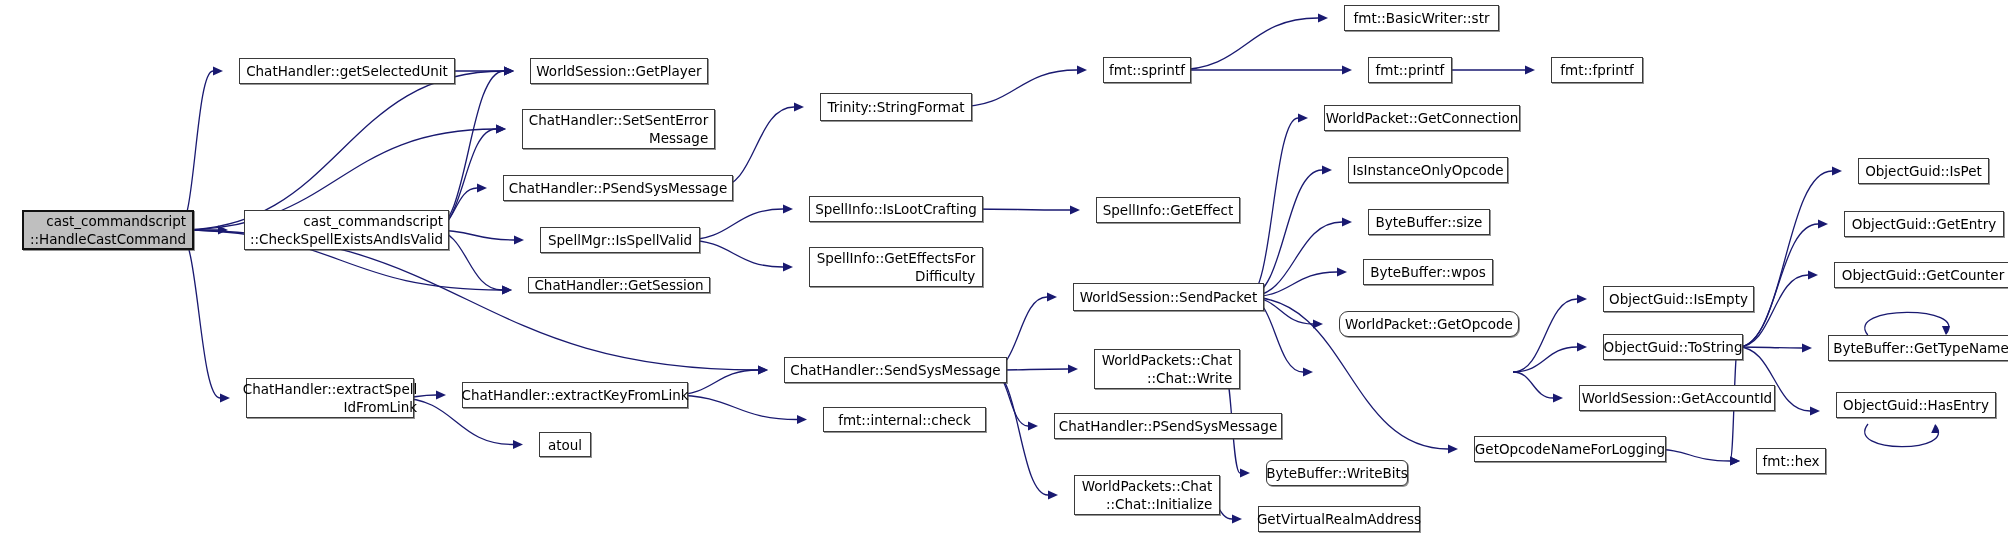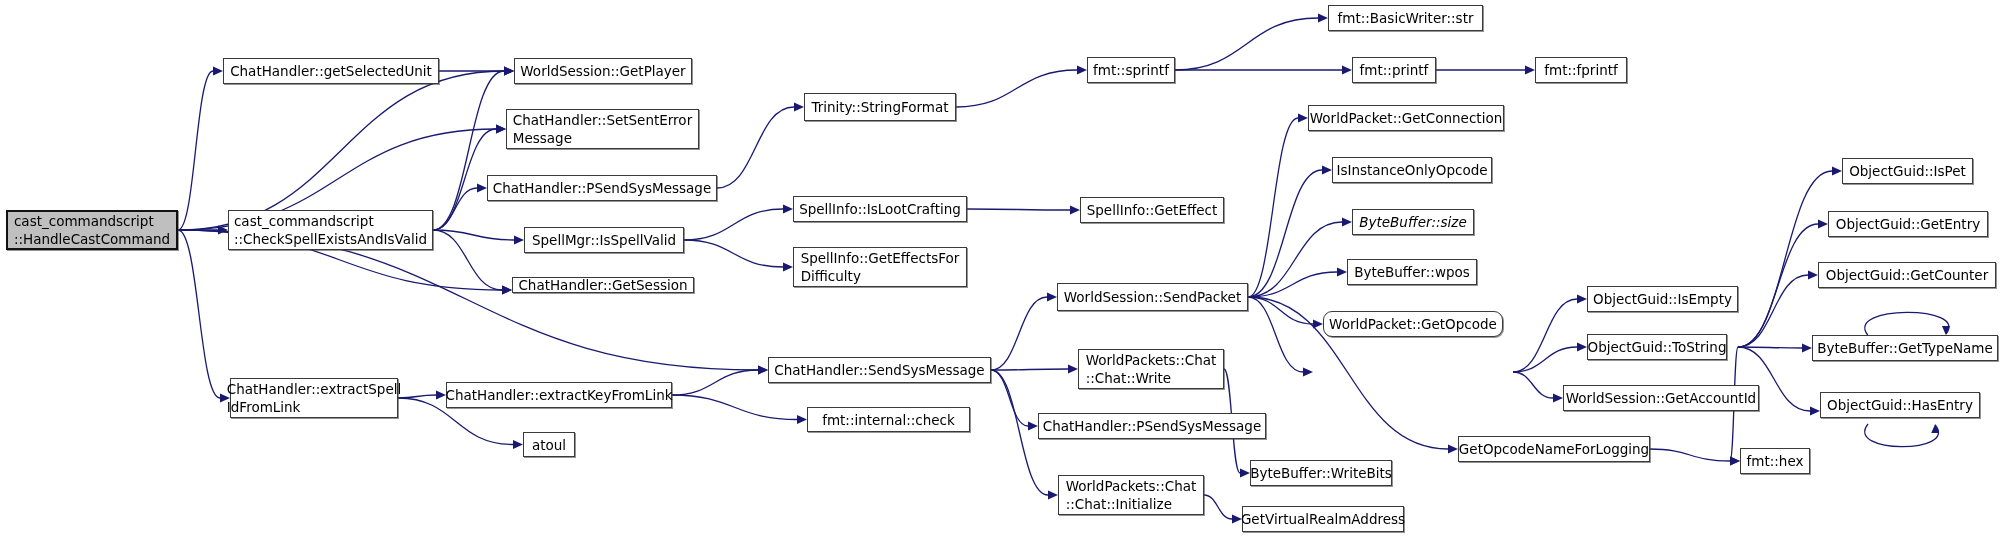--- a/index.html
+++ b/index.html
@@ -1,22 +1,22 @@
 <!DOCTYPE html>
 <html><head>
 <meta charset="utf-8">
 <style>
   html,body{margin:0;padding:0;background:#ffffff;}
   #stage{position:relative;width:2008px;height:544px;background:#ffffff;overflow:hidden;
          font-family:"DejaVu Sans","Liberation Sans",sans-serif;}
   #edges{position:absolute;left:0;top:0;width:2008px;height:544px;}
   .node{position:absolute;box-sizing:border-box;background:#ffffff;border:1px solid #3a3a3a;
-        display:flex;align-items:center;justify-content:center;text-align:left;
+        display:flex;align-items:center;justify-content:center;text-align:right;
         font-size:13.5px;line-height:18px;color:#000000;white-space:pre-line;
-        box-shadow:1px 1px 0 rgba(60,60,60,.55);cursor:pointer;}
+        box-shadow:1px 1px 0 rgba(60,60,60,.55);cursor:pointer;margin-left:16px;}
   .node.main{background:#bfbfbf;border:2px solid #111111;font-weight:normal;}
 </style>
 </head>
 <body>
 
 <div id="stage">
   <svg id="edges" xmlns="http://www.w3.org/2000/svg">
       <path d="M 178,230 C 195.5,230 195.5,71 213,71" fill="none" stroke="#191970" stroke-width="1.3"></path>
       <polygon points="213,66.5 223,71 213,75.5" fill="#191970"></polygon>
       <path d="M 178,230 C 341,230 341,71 504,71" fill="none" stroke="#191970" stroke-width="1.3"></path>
@@ -145,26 +145,26 @@
     <div class="node" style="left: 1078px; top: 349px; width: 146px; height: 40px;">WorldPackets::Chat
 ::Chat::Write</div>
     <div class="node" style="left: 1038px; top: 413px; width: 228px; height: 26px;">ChatHandler::PSendSysMessage</div>
     <div class="node" style="left: 1058px; top: 475px; width: 146px; height: 40px;">WorldPackets::Chat
 ::Chat::Initialize</div>
     <div class="node" style="left: 1328px; top: 5px; width: 155px; height: 26px;">fmt::BasicWriter::str</div>
     <div class="node" style="left: 1352px; top: 57px; width: 84px; height: 26px;">fmt::printf</div>
     <div class="node" style="left: 1535px; top: 57px; width: 92px; height: 26px;">fmt::fprintf</div>
     <div class="node" style="left: 1308px; top: 105px; width: 196px; height: 26px;">WorldPacket::GetConnection</div>
     <div class="node" style="left: 1332px; top: 157px; width: 160px; height: 26px;">IsInstanceOnlyOpcode</div>
-    <div class="node" style="left: 1352px; top: 209px; width: 122px; height: 26px; font-style: italic;">ByteBuffer::size</div>
+    <div class="node" style="left: 1352px; top: 209px; width: 122px; height: 26px;">ByteBuffer::size</div>
     <div class="node" style="left: 1347px; top: 259px; width: 130px; height: 26px;">ByteBuffer::wpos</div>
     <div class="node" style="left: 1323px; top: 311px; width: 180px; height: 26px; border-radius: 9px;">WorldPacket::GetOpcode</div>
     <div class="node" style="left: 1563px; top: 385px; width: 196px; height: 26px;">WorldSession::GetAccountId</div>
     <div class="node" style="left: 1458px; top: 436px; width: 192px; height: 26px;">GetOpcodeNameForLogging</div>
-    <div class="node" style="left: 1250px; top: 460px; width: 142px; height: 26px;">ByteBuffer::WriteBits</div>
+    <div class="node" style="left: 1250px; top: 460px; width: 142px; height: 26px; border-radius: 6px;">ByteBuffer::WriteBits</div>
     <div class="node" style="left: 1242px; top: 506px; width: 162px; height: 26px;">GetVirtualRealmAddress</div>
     <div class="node" style="left: 1740px; top: 448px; width: 70px; height: 26px;">fmt::hex</div>
     <div class="node" style="left: 1587px; top: 286px; width: 151px; height: 26px;">ObjectGuid::IsEmpty</div>
     <div class="node" style="left: 1587px; top: 334px; width: 140px; height: 26px;">ObjectGuid::ToString</div>
     <div class="node" style="left: 1842px; top: 158px; width: 131px; height: 26px;">ObjectGuid::IsPet</div>
     <div class="node" style="left: 1828px; top: 211px; width: 160px; height: 26px;">ObjectGuid::GetEntry</div>
     <div class="node" style="left: 1818px; top: 262px; width: 178px; height: 26px;">ObjectGuid::GetCounter</div>
     <div class="node" style="left: 1812px; top: 335px; width: 186px; height: 26px;">ByteBuffer::GetTypeName</div>
     <div class="node" style="left: 1820px; top: 392px; width: 160px; height: 26px;">ObjectGuid::HasEntry</div>
   </div>

